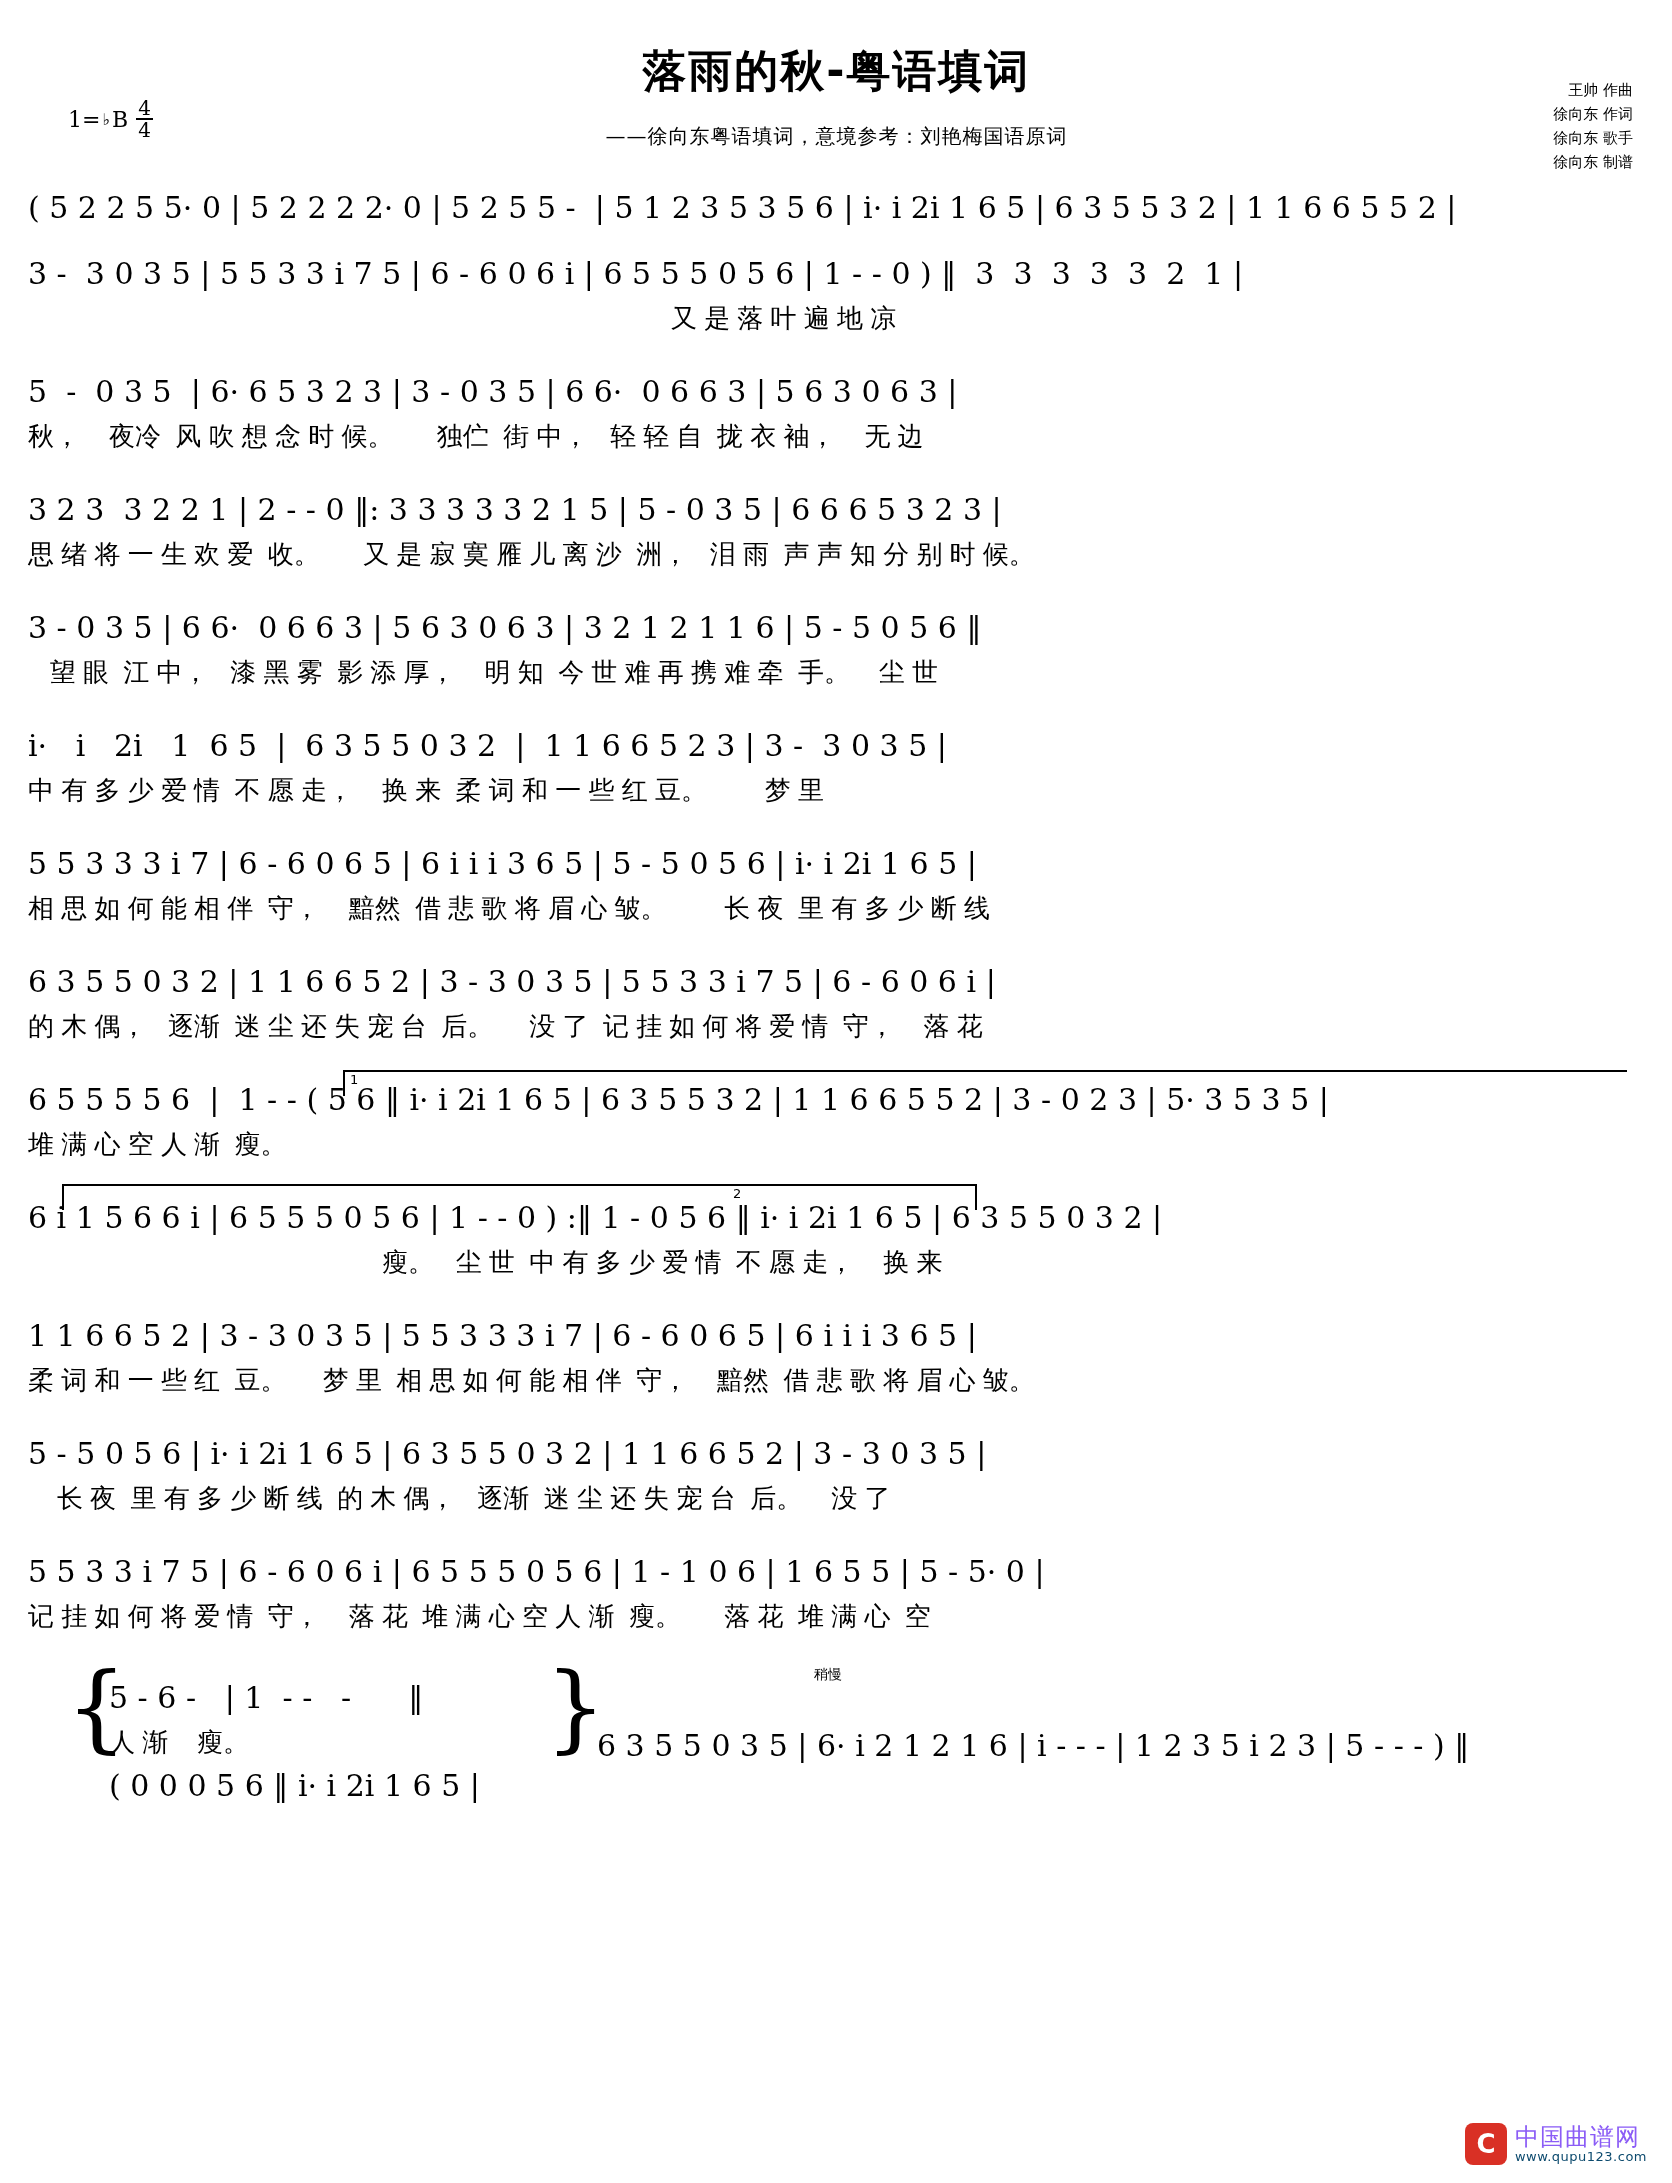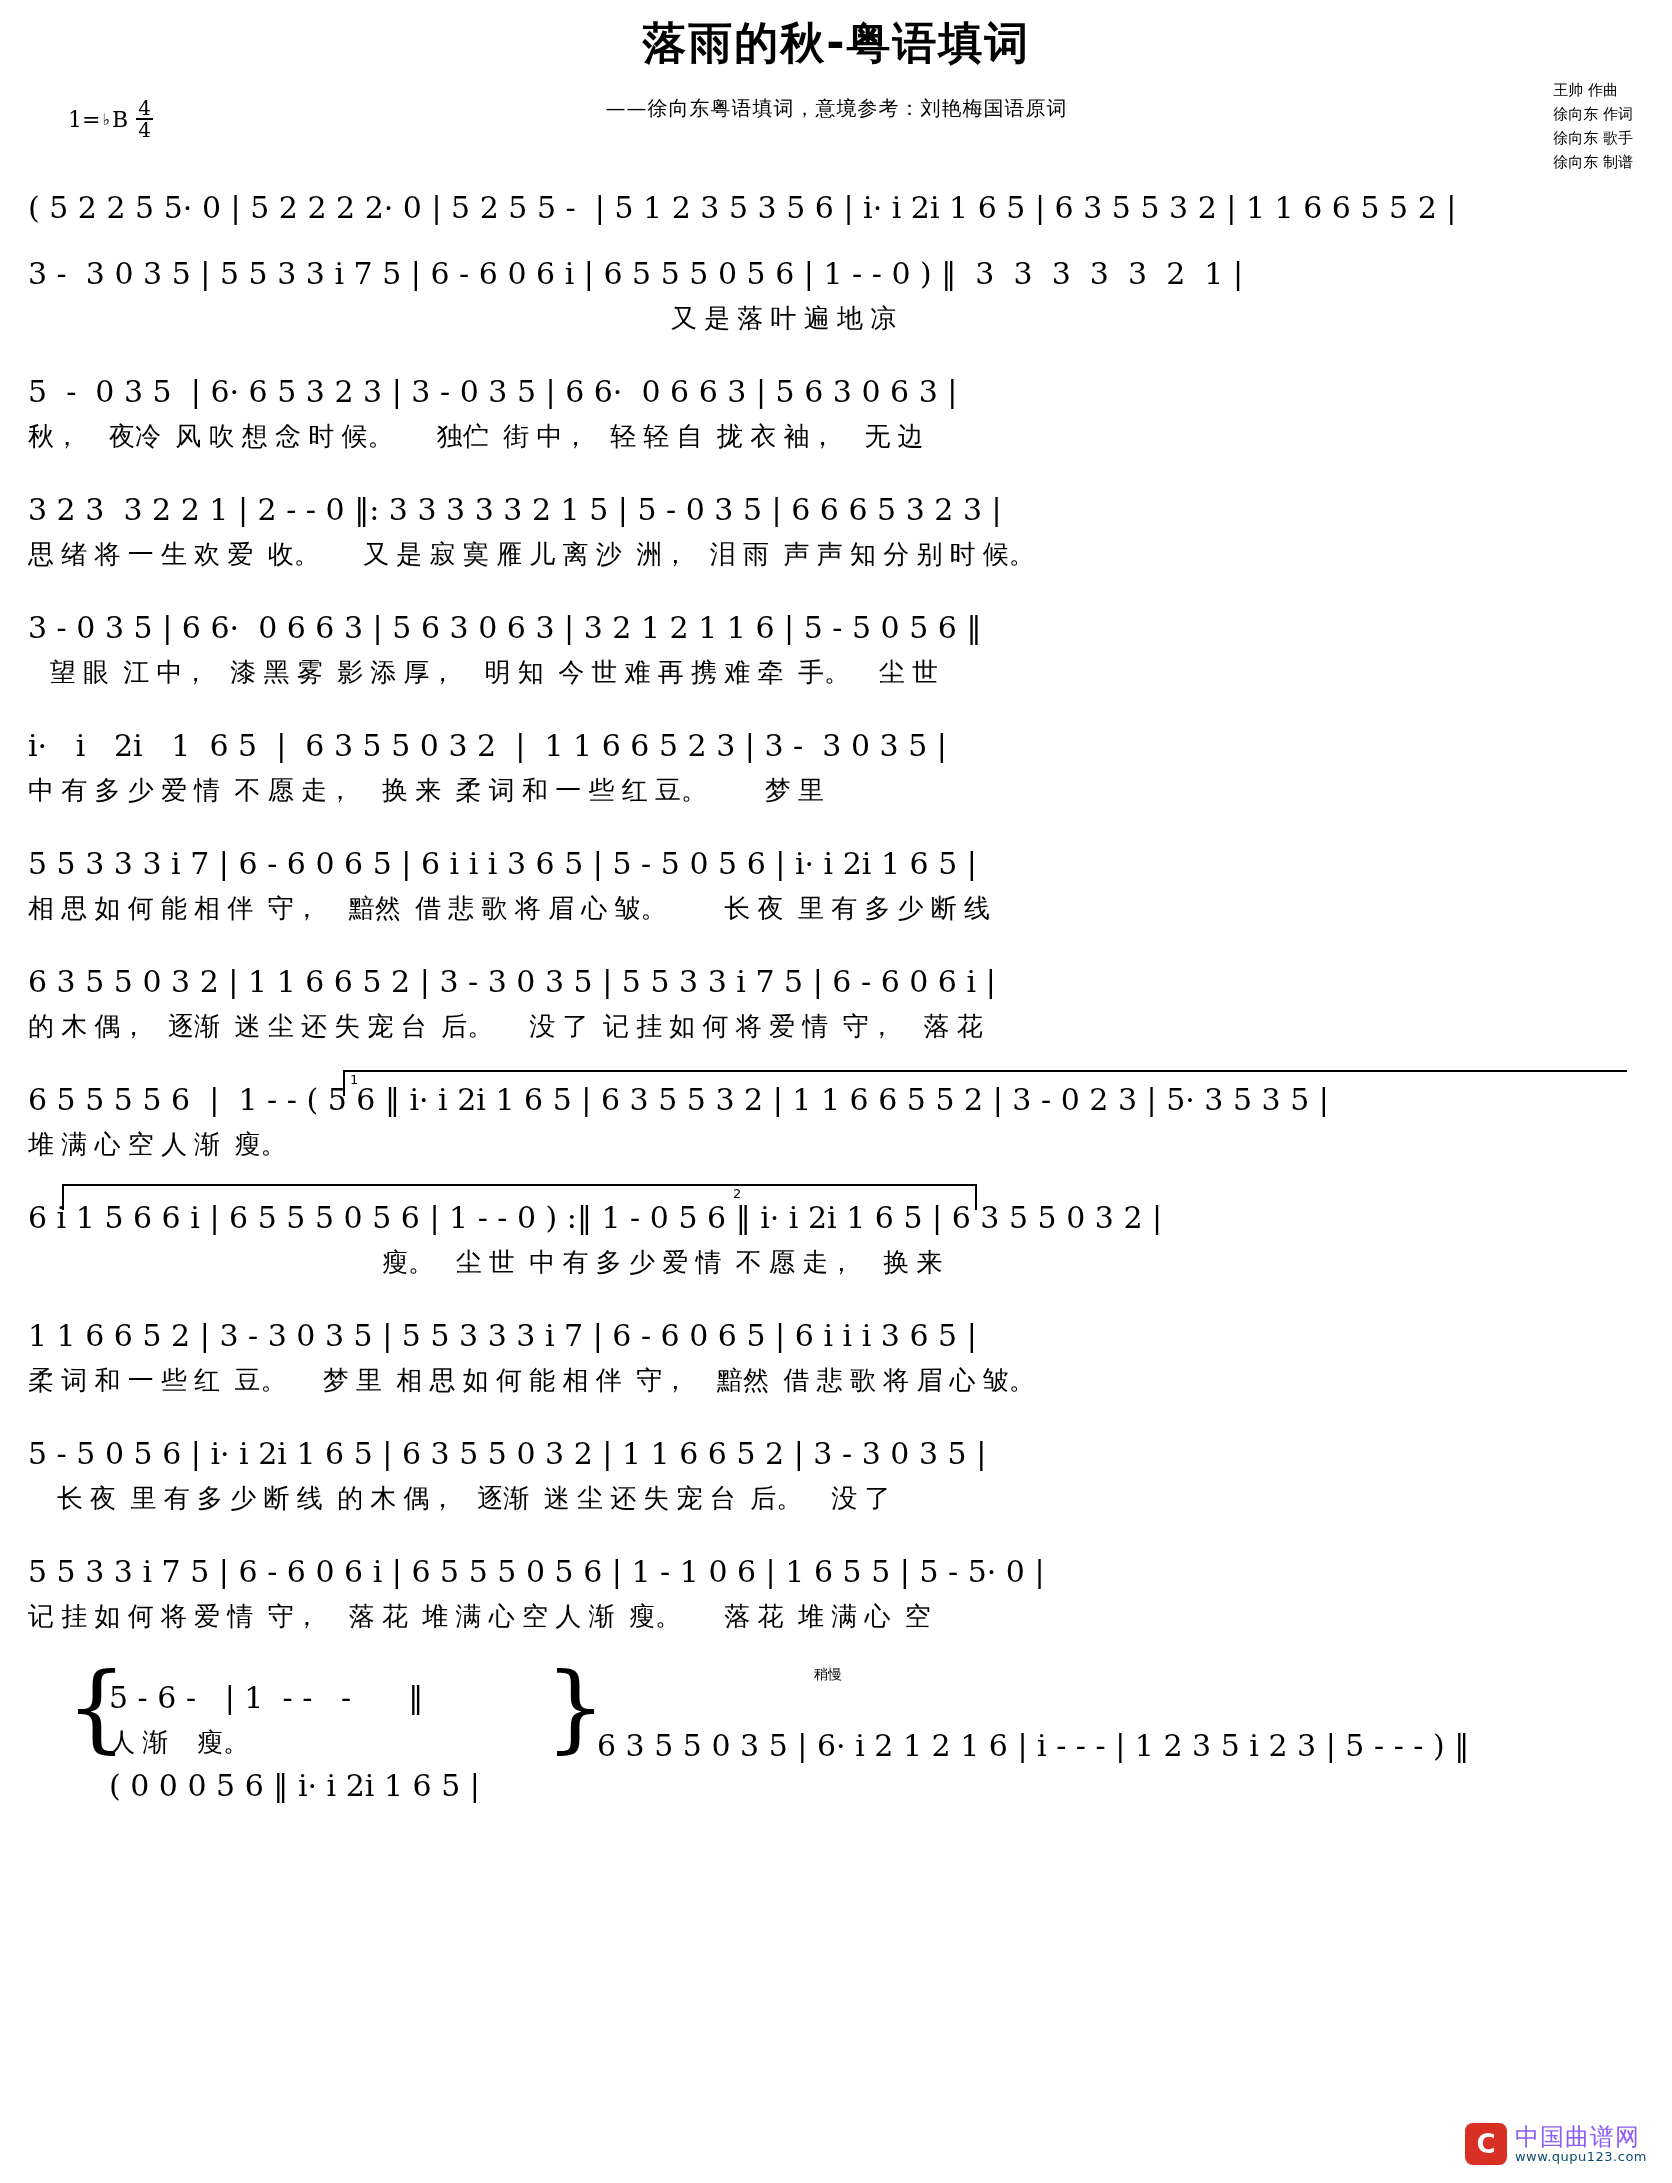--- a/index.html
+++ b/index.html
@@ -15,36 +15,37 @@
     width:1673px;height:2183px;
     padding:0;margin:0;
   }
   
   .title{
     text-align:center;
     font-family:"DejaVu Sans", sans-serif;
     font-weight:bold;
     font-size:44px;
     letter-spacing:2px;
-    padding-top:14px;
+    padding-top:42px;
   }
   .subtitle{
     text-align:center;
     font-family:"DejaVu Sans", sans-serif;
     font-size:20px;
     margin-top:22px;
     letter-spacing:1px;
   }
   .credits{
     position:absolute;
     right:40px;
     top:78px;
     font-family:"DejaVu Sans", sans-serif;
     font-size:15px;
     line-height:24px;
+    text-align:right;
   }
   .keysig{
     position:absolute;
     left:68px;
     top:98px;
     font-family:"DejaVu Serif", serif;
     font-size:22px;
     display:flex;
     align-items:center;
     gap:2px;

